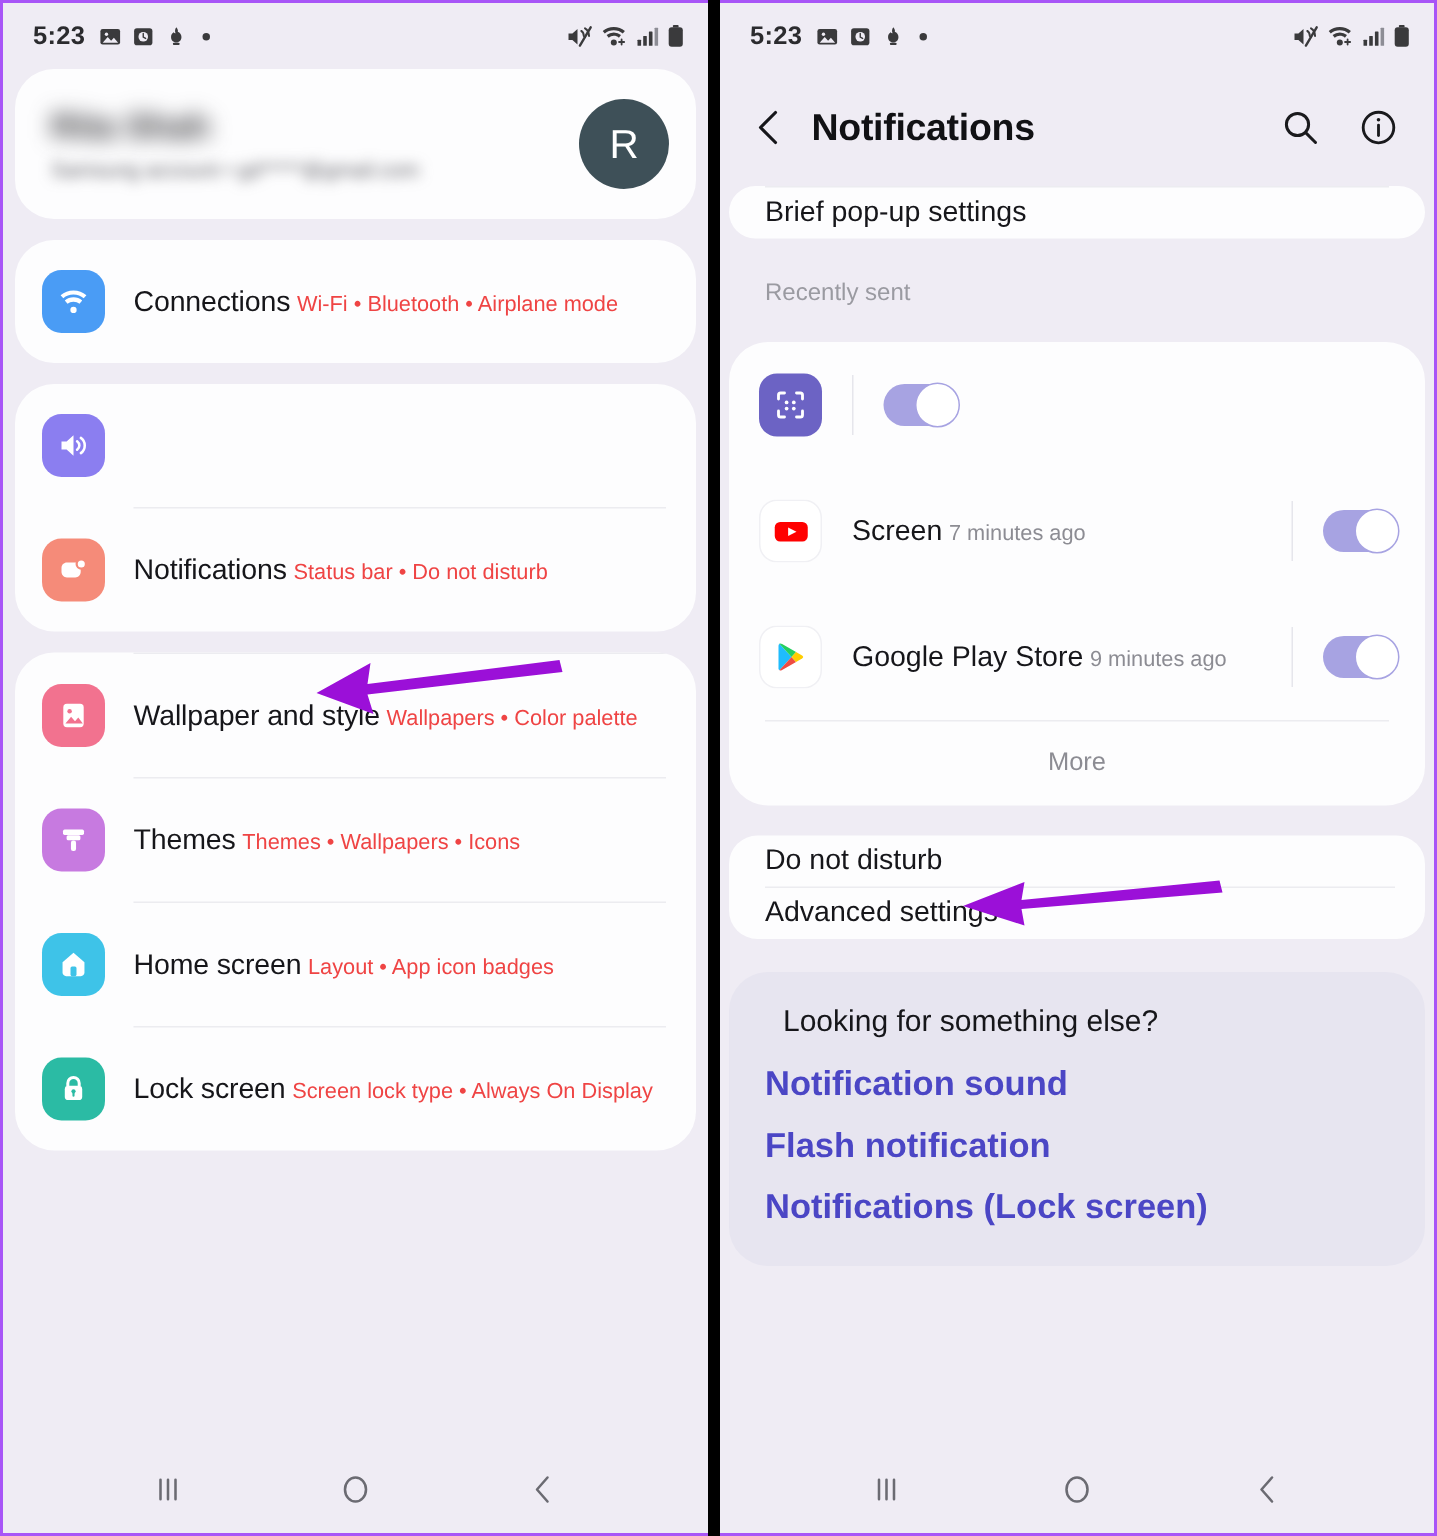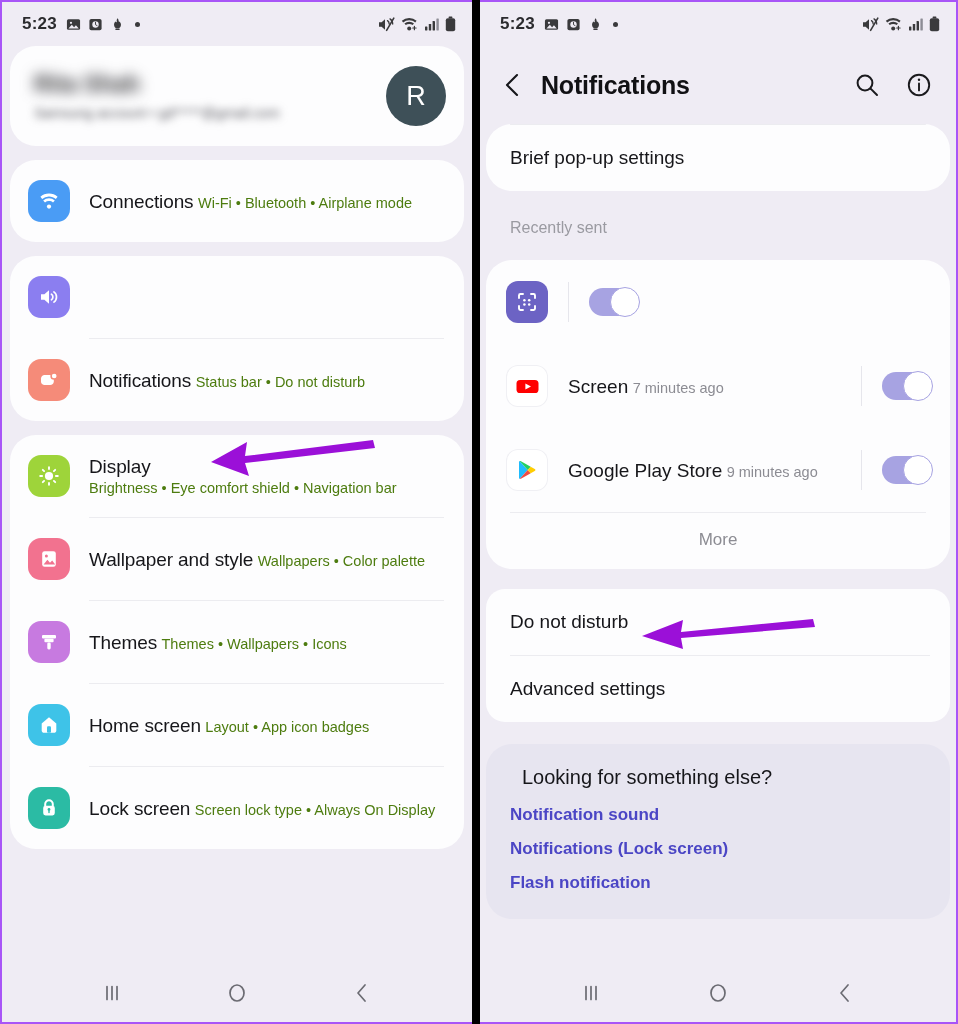--- a/index.html
+++ b/index.html
@@ -121,26 +121,26 @@
     min-height: 82px;
   }
   .srow .glyph {
     width: 42px; height: 42px; border-radius: 13px;
     flex: 0 0 auto;
     display: flex; align-items: center; justify-content: center;
     margin-right: 19px;
   }
   .srow .stext { flex: 1; min-width: 0; }
   .srow .stitle { font-size: 19px; color: #16161a; letter-spacing:-0.1px; line-height:25px; }
-  .srow .ssub { font-size: 14.5px; color: #4d7c0f; margin-top: 16px; line-height: 19px; white-space: nowrap; }
+  .srow .ssub { font-size: 14.5px; color: #ef4444; margin-top: 16px; line-height: 19px; white-space: nowrap; }
   .divider { height: 1px; background: #ececf0; margin-left: 79px; margin-right: 20px; }
 
   
   .simple-row {
-    padding: 22px 24px;
+    padding: 6px 24px;
     font-size: 19px;
     color: #16161a;
     position: relative;
   }
   .top-hair { height:1px; background:#ececf0; margin: 0 24px; }
   .section-label {
     font-size: 16px;
     color: #9a9aa1;
     padding: 14px 24px 23px;
   }
@@ -181,21 +181,21 @@
 
   .lookcard {
     background: #e7e5f0;
     border-radius: 26px;
     padding: 22px 24px 26px;
     margin-top: 22px;
   }
   .lookhead { font-size: 20px; color: #16161a; margin-bottom: 16px; margin-left: 12px; }
   .looklink {
     display: block;
-    font-size: 17px;
+    font-size: 23px;
     font-weight: 700;
     color: #4b46c5;
     margin-bottom: 14px;
     cursor: pointer;
   }
   .looklink:last-child { margin-bottom: 0; }
 
   
   .navbar {
     height: 58px;
@@ -311,34 +311,20 @@
               </svg>
           </span>
           <span class="stext">
             <span class="stitle">Notifications</span>
             <span class="ssub">Status bar  •  Do not disturb</span>
           </span>
         </div>
       </div>
 
       <div class="card">
-        <div class="srow">
-          <span class="glyph" style="background:#9ed43a">
-            <svg width="24" height="24" viewBox="0 0 24 24">
-                <circle cx="12" cy="12" r="4.1" fill="#fff"></circle>
-                <g stroke="#fff" stroke-width="1.9" stroke-linecap="round">
-                  <path d="M12 3.2v1.9M12 18.9v1.9M3.2 12h1.9M18.9 12h1.9M5.8 5.8l1.3 1.3M16.9 16.9l1.3 1.3M18.2 5.8l-1.3 1.3M7.1 16.9l-1.3 1.3"></path>
-                </g>
-              </svg>
-          </span>
-          <span class="stext">
-            <span class="stitle">Display</span>
-            <span class="ssub">Brightness  •  Eye comfort shield  •  Navigation bar</span>
-          </span>
-        </div>
         <div class="divider"></div>
         <div class="srow">
           <span class="glyph" style="background:#f2728f">
             <svg width="24" height="24" viewBox="0 0 24 24">
                 <rect x="5.2" y="4.2" width="13.6" height="15.6" rx="2.4" fill="#fff"></rect>
                 <circle cx="9.4" cy="9.1" r="1.5" fill="#f2728f"></circle>
                 <path d="M6.6 17.4l3.8-4.6 2.6 3 2.2-2.4 3 4z" fill="#f2728f"></path>
               </svg>
           </span>
           <span class="stext">
@@ -570,22 +556,22 @@
         <div class="simple-row">Advanced settings</div>
 
         <svg class="arrow arrow-right-panel" width="180" height="40" viewBox="0 0 180 40">
           <path d="M176 6 L44 19 L46 7 L5 23 L46 36 L44 25 L178 14 Z" fill="#9b10d8"></path>
         </svg>
       </div>
 
       <div class="lookcard">
         <div class="lookhead">Looking for something else?</div>
         <span class="looklink">Notification sound</span>
+        <span class="looklink">Flash notification</span>
         <span class="looklink">Notifications (Lock screen)</span>
-        <span class="looklink">Flash notification</span>
       </div>
     </div>
 
     <div class="navbar">
       <span class="navbtn">
         <svg width="22" height="20" viewBox="0 0 22 20">
             <g stroke="#6b6b72" stroke-width="1.7" stroke-linecap="round">
               <path d="M6 3.5v13M11 3.5v13M16 3.5v13"></path>
             </g>
           </svg>

